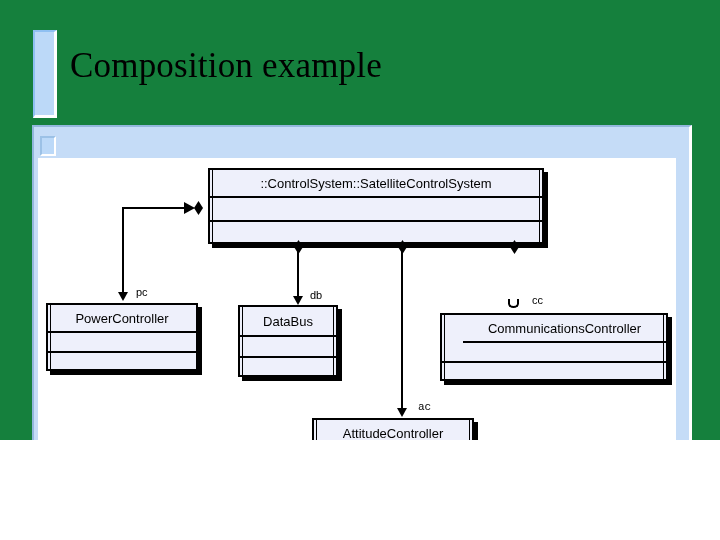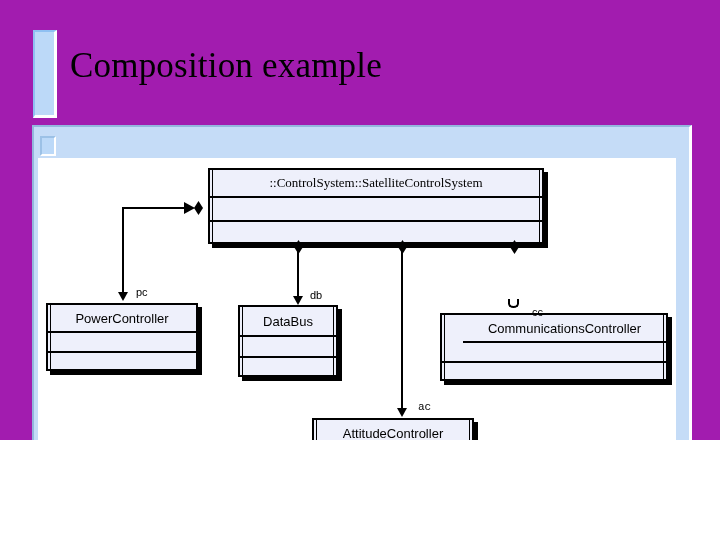--- a/index.html
+++ b/index.html
@@ -4,21 +4,21 @@
 <style>
   html, body {
     margin: 0;
     padding: 0;
     background: #ffffff;
   }
   #slide {
     position: relative;
     width: 720px;
     height: 440px;
-    background: #a21caf;
+    background: #15803d;
     overflow: hidden;
     font-family: "Liberation Sans", sans-serif;
   }
 
   
   #title-bullet {
     position: absolute;
     left: 33px;
     top: 30px;
     width: 24px;
@@ -176,21 +176,21 @@
   <div id="slide-title">Composition example</div>
 
   <div id="content-frame"></div>
   <div id="content-bullet"></div>
 
   <div id="diagram-canvas">
 
     <div class="uml-class" style="left:170px; top:10px; width:336px; height:76px;">
       <div class="inner-rule left"></div>
       <div class="inner-rule right"></div>
-      <div class="uml-name" style="height:28px;font-family:Liberation Serif, serif;">::ControlSystem::SatelliteControlSystem</div>
+      <div class="uml-name" style="height:28px;">::ControlSystem::SatelliteControlSystem</div>
       <div class="uml-attr" style="top:28px; height:24px;"></div>
       <div class="uml-oper" style="top:52px; height:22px;"></div>
     </div>
 
     <div class="uml-class" style="left:8px; top:145px; width:152px; height:68px;">
       <div class="inner-rule left"></div>
       <div class="uml-name" style="height:28px;">PowerController</div>
       <div class="uml-attr" style="top:28px; height:20px;"></div>
       <div class="uml-oper" style="top:48px; height:18px;"></div>
     </div>
@@ -231,16 +231,16 @@
     <div class="arrow-down" style="left:255px; top:138px;"></div>
     <div class="role-label" style="left:272px; top:131px;">db</div>
 
     <div class="diamond" style="left:360px; top:82px;"></div>
     <div class="seg-v" style="left:363px; top:90px; height:164px;"></div>
     <div class="arrow-down" style="left:359px; top:250px;"></div>
     <div class="role-label" style="left:380px; top:243px;font-family:Liberation Mono, monospace;">ac</div>
 
     <div class="diamond" style="left:472px; top:82px;"></div>
     <div class="arrow-vee" style="left:470px; top:141px;"></div>
-    <div class="role-label" style="left:494px; top:148px;">cc</div>
+    <div class="role-label" style="left:494px; top:136px;">cc</div>
 
   </div>
 </div>
 
 </body></html>

